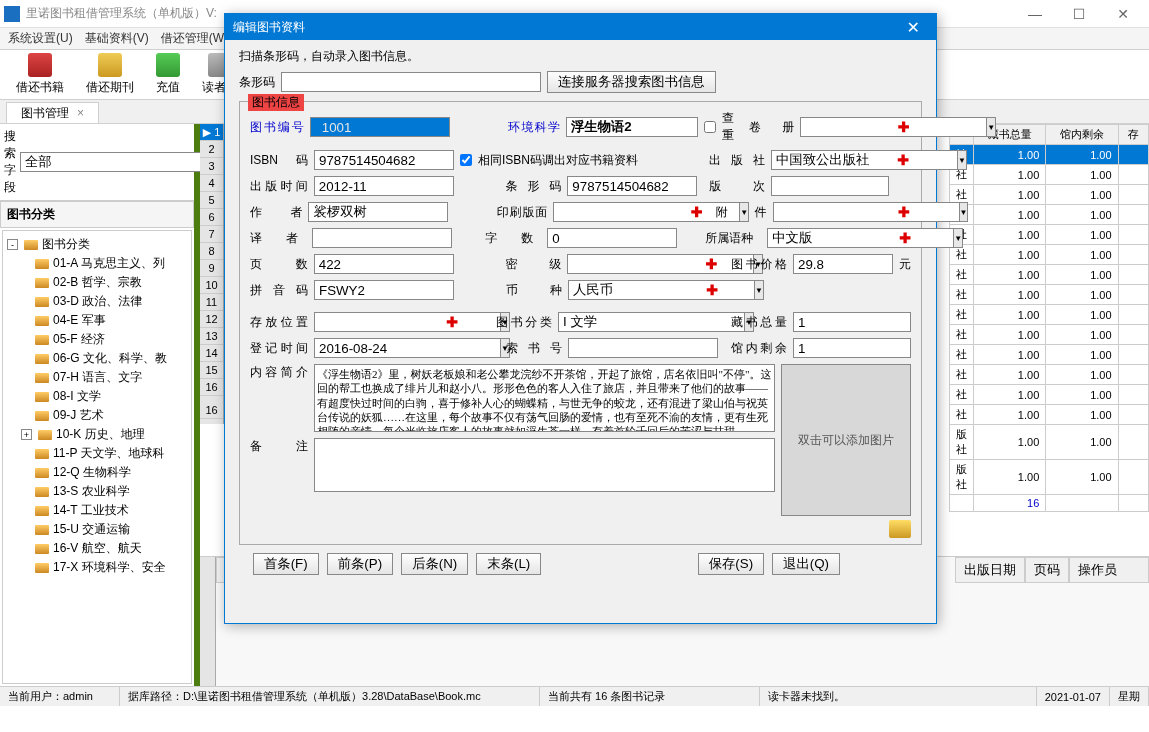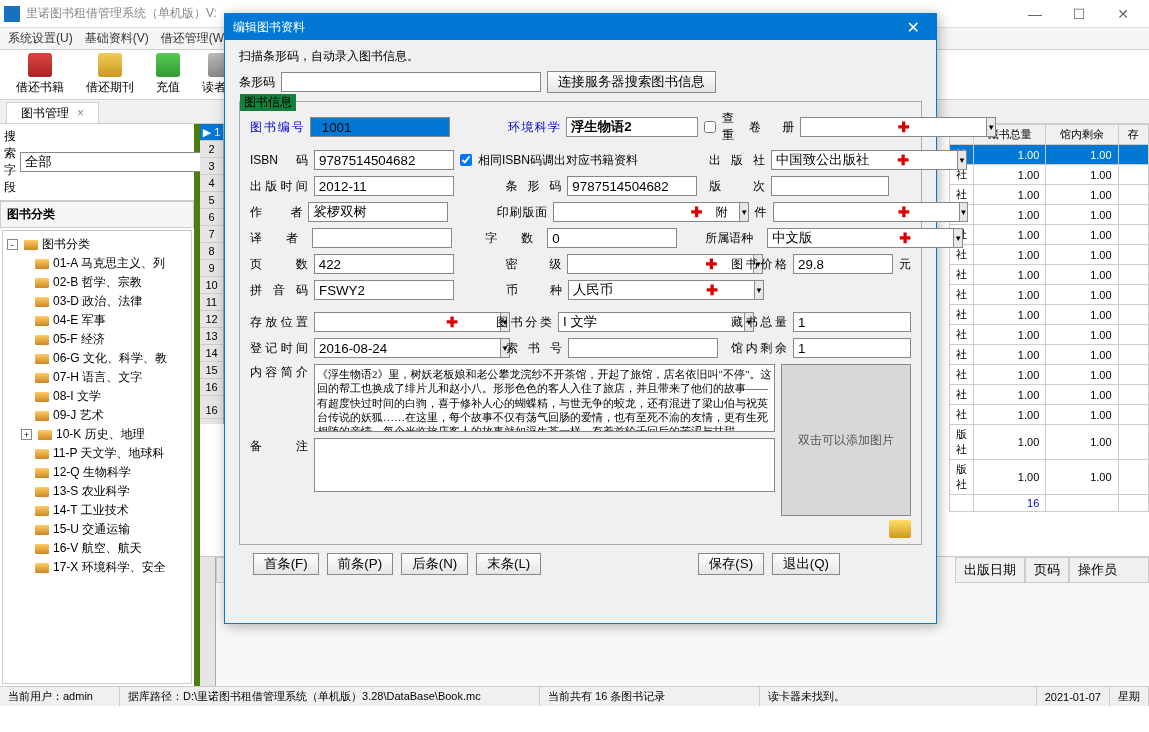--- a/index.html
+++ b/index.html
@@ -71,21 +71,21 @@
 .dlg-title { height: 26px; background: #0078d4; color: #fff; display: flex; align-items: center; padding: 0 8px; }
 .dlg-title .spacer { flex: 1; }
 .dlg-close { font-size: 16px; cursor: pointer; padding: 0 8px; }
 .dlg-body { padding: 8px 14px; }
 .hint { margin-bottom: 6px; }
 .barcode-row { display: flex; align-items: center; gap: 6px; margin-bottom: 8px; }
 .txt { height: 20px; border: 1px solid #888; background: #fff; padding: 0 4px; }
 .btn { height: 22px; border: 1px solid #888; background: linear-gradient(#fefefe, #e5e5e5); padding: 0 10px; cursor: pointer; }
 
 .fieldset { border: 1px solid #aaa; padding: 8px 10px 6px; position: relative; }
-.fieldset .legend { position: absolute; top: -8px; left: 0; background: #15803d; padding: 0 4px; }
+.fieldset .legend { position: absolute; top: -8px; left: 8px; background: #ef4444; padding: 0 4px; }
 .lbl { text-align: justify; text-align-last: justify; white-space: nowrap; }
 .lbl.blue { color: #0000cc; }
 .plus-ico { width: 16px; height: 16px; display: inline-flex; align-items: center; justify-content: center; color: #d00; font-weight: bold; font-size: 14px; }
 .combo { display: flex; }
 .combo .txt { flex: 1; }
 .combo .drop { width: 16px; border: 1px solid #888; border-left: none; background: #e8e8e8; display: flex; align-items: center; justify-content: center; font-size: 8px; }
 .chk { display: flex; align-items: center; gap: 6px; }
 .chk input { width: 12px; height: 12px; }
 .desc-row { display: flex; gap: 6px; }
 .desc-row .lbl { width: 58px; }
@@ -418,21 +418,21 @@
       <span>条形码</span>
       <input class="txt" style="width: 260px;">
       <button class="btn">连接服务器搜索图书信息</button>
     </div>
 
     <div class="fieldset">
       <span class="legend">图书信息</span>
 
       <div style="display:flex;align-items:center;gap:6px;margin-bottom:6px">
         <span class="lbl blue" style="width:58px">图书编号</span>
-        <input class="txt" style="width: 140px; background: rgb(0, 120, 212); color: #000000; padding-left: 11px;" value="1001">
+        <input class="txt" style="width: 140px; background: rgb(0, 120, 212); color: #e5e5e5; padding-left: 11px;" value="1001">
         <span style="width:50px"></span>
         <span class="lbl blue" style="width:56px">环境科学</span>
         <input class="txt" style="width: 132px; font-weight: bold;" value="浮生物语2">
         <label class="chk">
             <input type="checkbox" style="">
             <span>查重</span>
           </label>
         <span>卷</span>
         <span style="width:10px"></span>
         <span>册</span>

